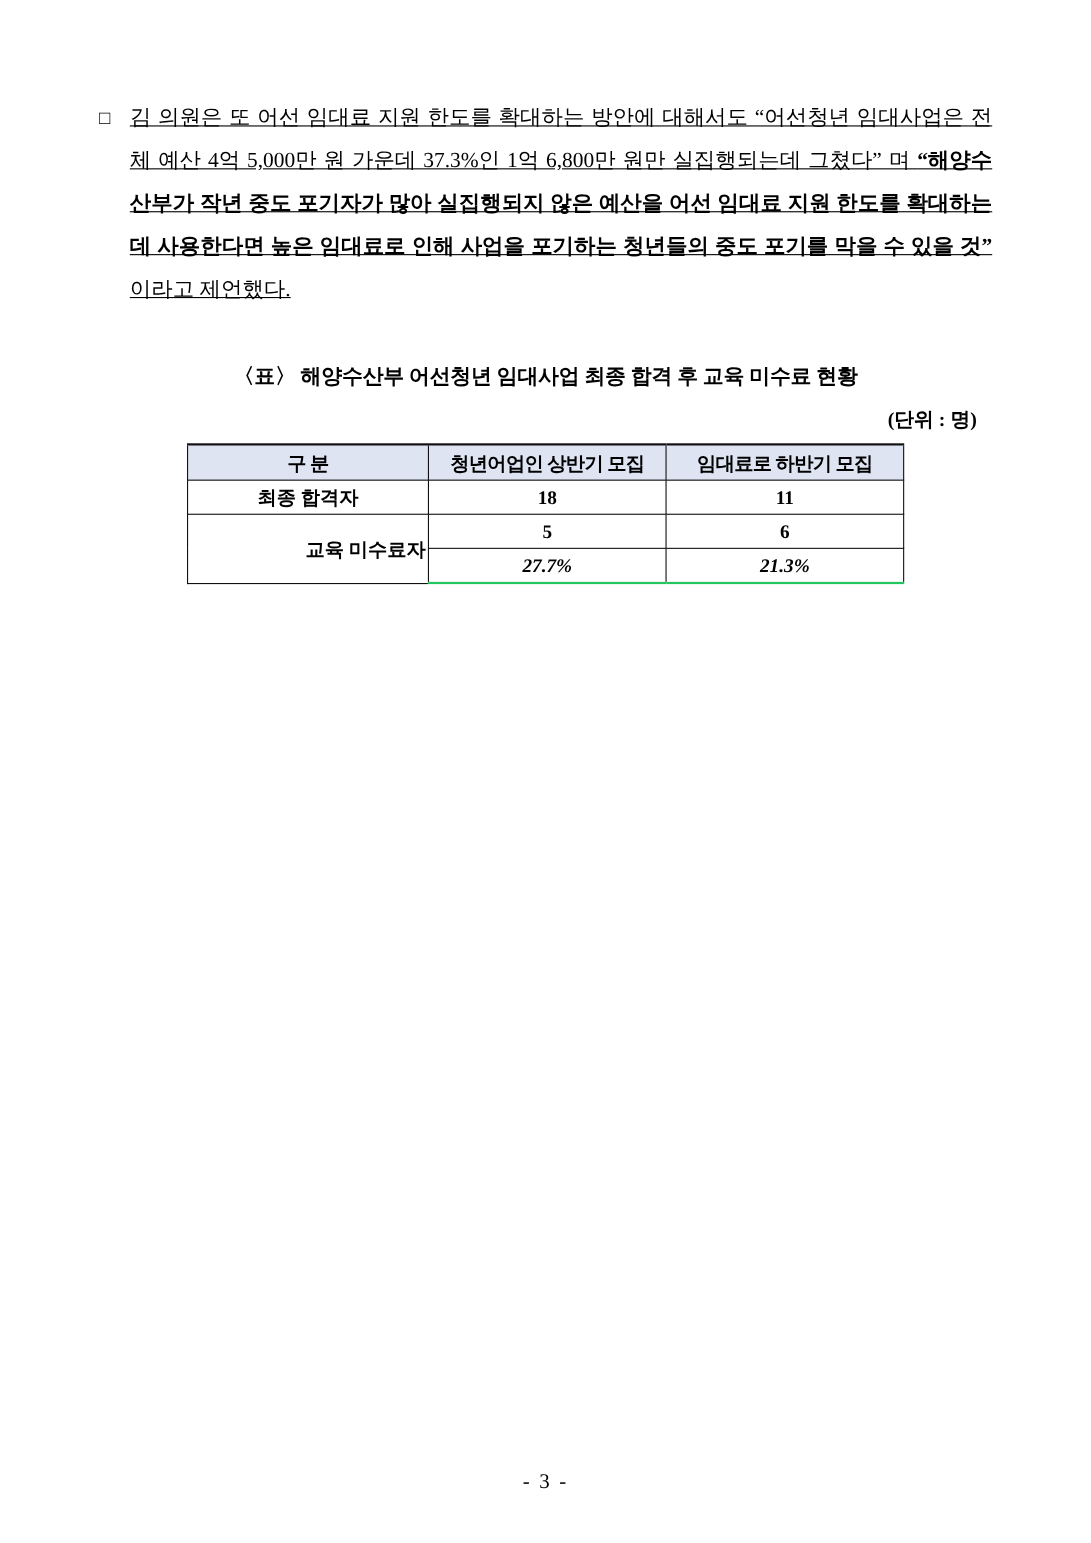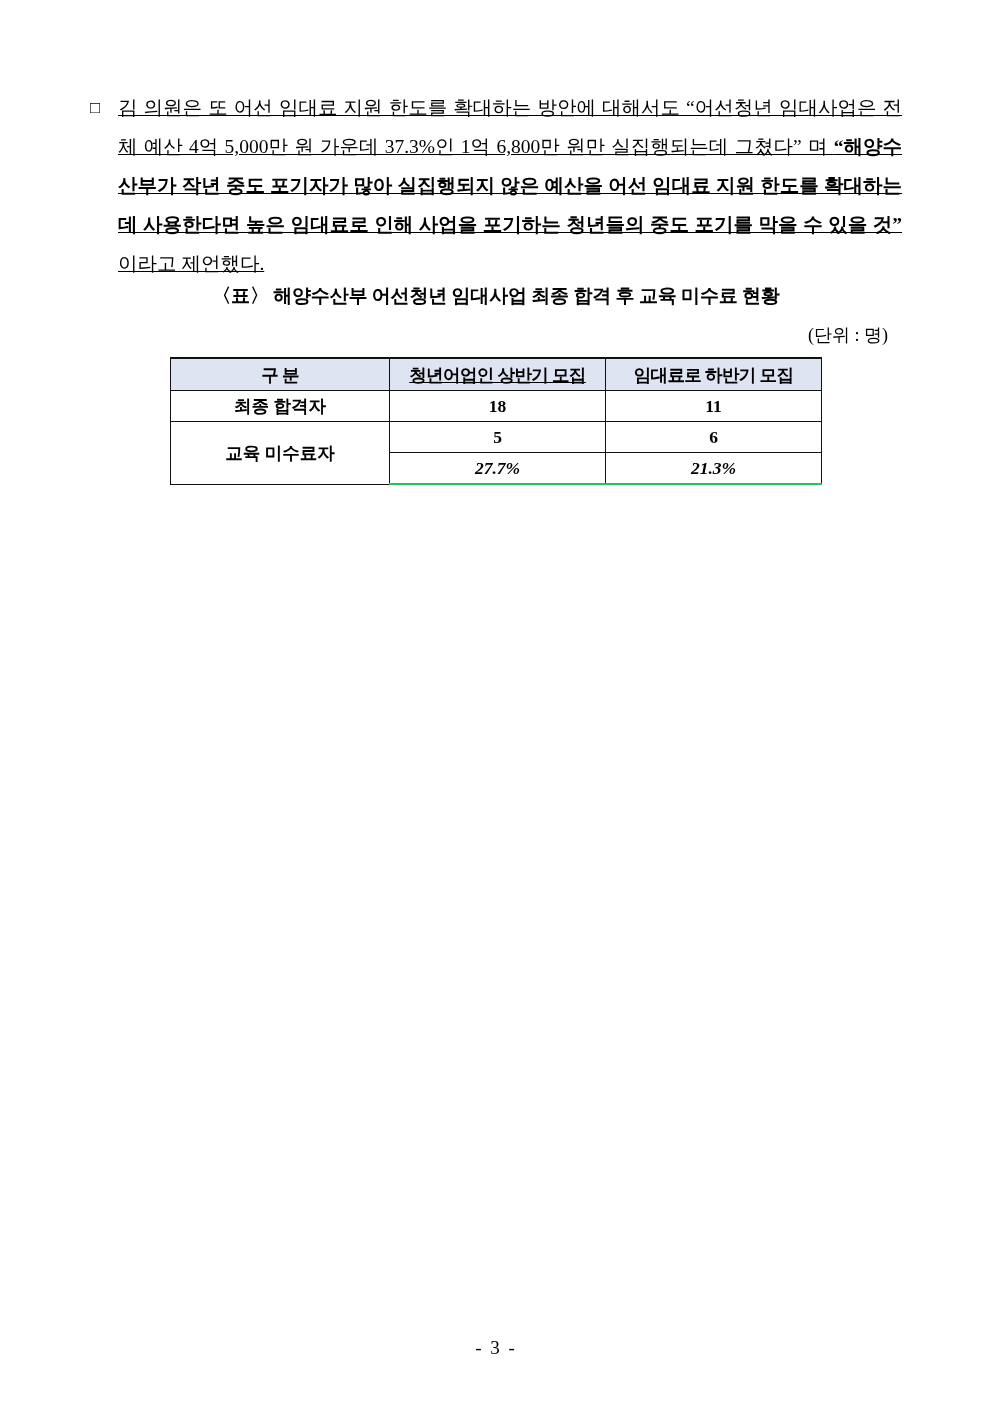--- a/index.html
+++ b/index.html
@@ -44,31 +44,32 @@
     display: block;
     margin-left: 28px;
     text-decoration: underline;
   }
   .bold {
     font-weight: bold;
   }
 
   
   .table-title {
+    margin-top: 46px;
     text-align: center;
     font-size: 19px;
     font-weight: bold;
     letter-spacing: -0.2px;
   }
   .unit-line {
     margin-top: 14px;
     text-align: right;
     padding-right: 14px;
     font-size: 18px;
-    font-weight: normal;
+    font-weight: bold;
   }
 
   
   .tbl-wrap {
     margin-top: 10px;
     display: flex;
     justify-content: center;
   }
   table.data {
     border-collapse: collapse;
@@ -88,28 +89,29 @@
   table.data thead th {
     background: #dfe4f2;
     font-weight: bold;
     height: 31px;
     font-size: 17.5px;
     letter-spacing: -0.6px;
   }
   table.data .outer-top th { border-top: 2px solid #111111; }
   table.data .rowspan-cell {
     vertical-align: middle;
+    text-align: right;
   }
   table.data .pct {
     font-weight: bold;
     font-style: italic;
   }
   table.data tr.last td { border-bottom: 2px solid #22c55e; }
   table.data .col-div { width: 214px; }
-  table.data .col-h1 { width: 211px; text-decoration: underline; }
+  table.data .col-h1 { width: 211px; }
   table.data .col-h2 { width: 211px; }
 
   
   .footer {
     position: absolute;
     left: 0;
     bottom: 44px;
     width: 992px;
     text-align: center;
     font-size: 19px;

